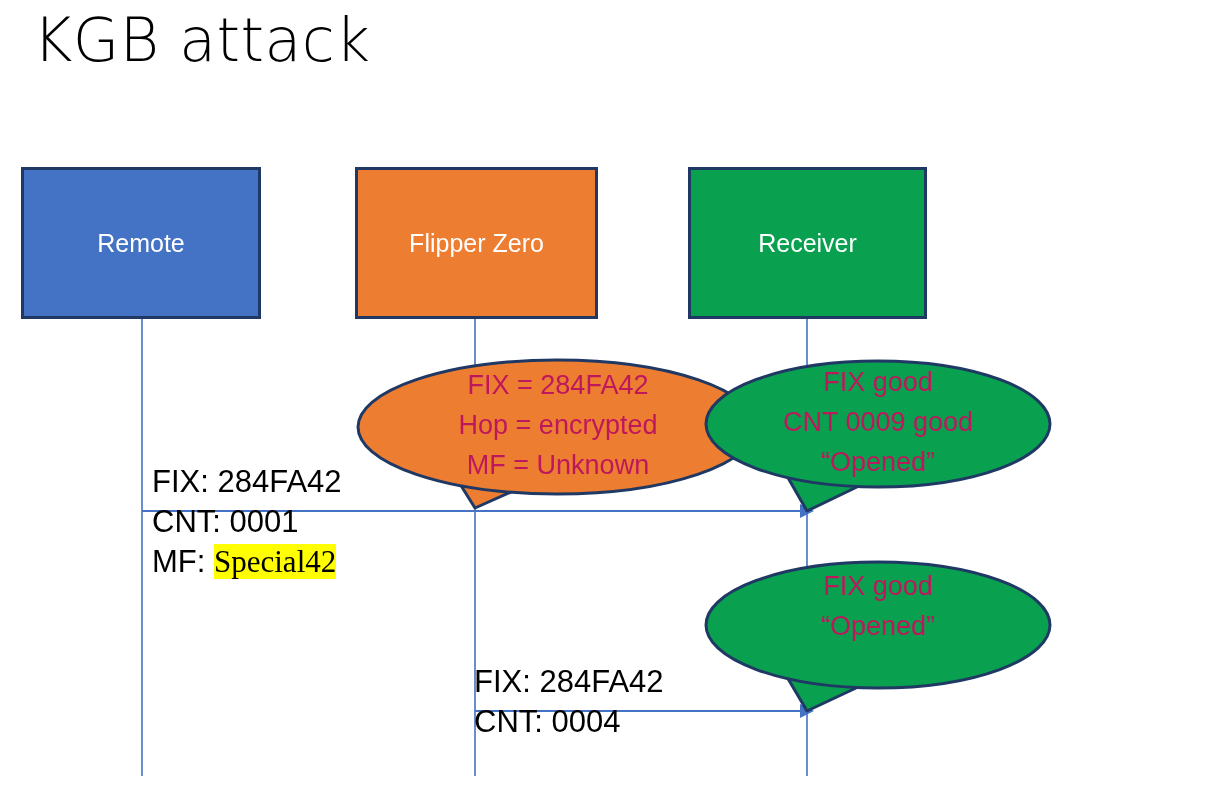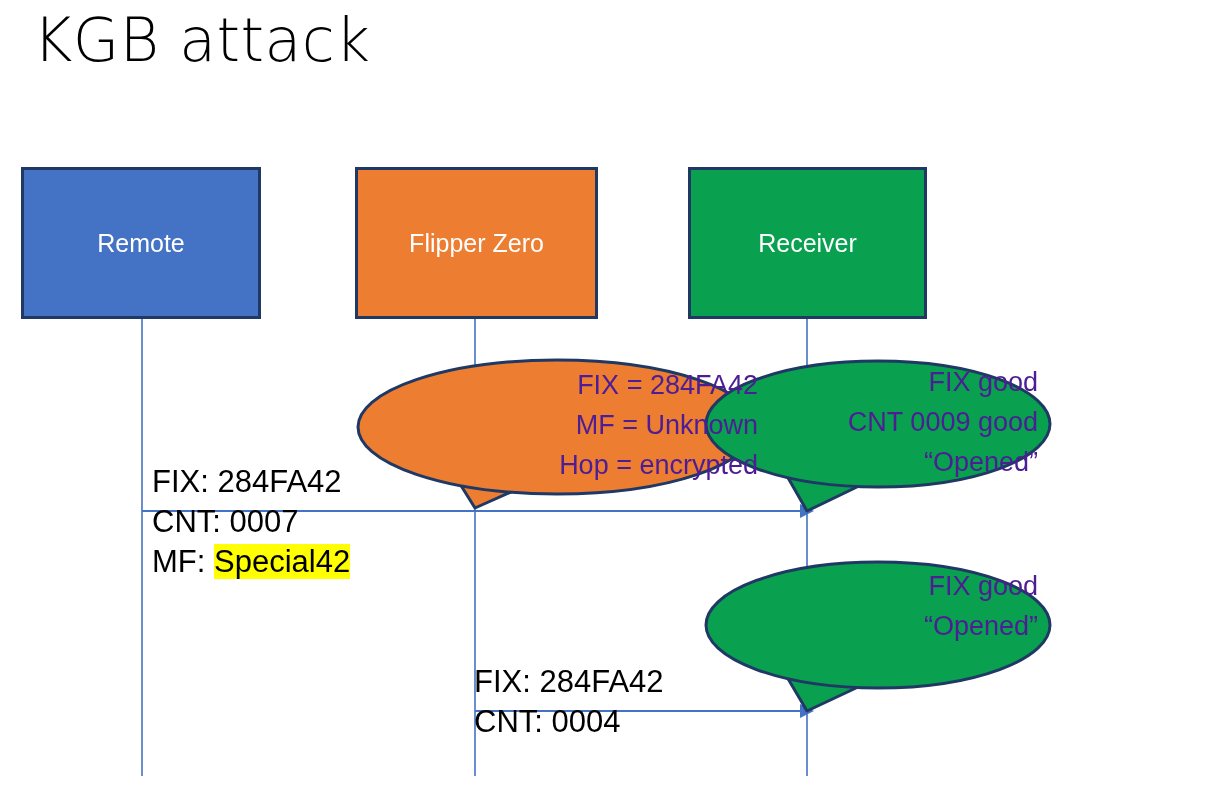--- a/index.html
+++ b/index.html
@@ -48,45 +48,46 @@
   .node-label {
     font-family: "Liberation Sans", sans-serif;
     font-size: 25px;
     color: #ffffff;
     line-height: 1.2;
     white-space: nowrap;
     text-align: center;
   }
   .bubble-text {
     position: absolute;
-    text-align: right;
+    text-align: center;
     font-family: "Liberation Sans", sans-serif;
     font-size: 27px;
     line-height: 40px;
-    color: #4c1d95;
+    color: #be185d;
     white-space: nowrap;
     pointer-events: none;
   }
   .bubble-text .bline {
     display: block;
   }
   .msg-label {
     position: absolute;
     font-family: "Liberation Sans", sans-serif;
     font-size: 31px;
     line-height: 40px;
     color: #000000;
     white-space: nowrap;
   }
   .msg-label .mline {
     display: block;
   }
   .hl {
     background: #FFFF00;
     color: #000000;
+    font-family: Liberation Serif, serif;
   }
 </style>
 </head>
 <body>
 
 <div id="slide">
 
   <div class="title-text">KGB attack</div>
 
   <svg id="slide-svg" viewBox="0 0 1218 808" xmlns="http://www.w3.org/2000/svg">
@@ -130,38 +131,38 @@
   <div class="node-box" style="left:355px; top:167px; width:243px; height:152px; background:#ED7D31;">
     <span class="node-label">Flipper Zero</span>
   </div>
 
   <div class="node-box" style="left:688px; top:167px; width:239px; height:152px; background:#09A04F;">
     <span class="node-label">Receiver</span>
   </div>
 
   <div class="bubble-text" style="left:358px; top:365px; width:400px;">
     <span class="bline">FIX = 284FA42</span>
+    <span class="bline">Hop = encrypted</span>
     <span class="bline">MF = Unknown</span>
-    <span class="bline">Hop = encrypted</span>
   </div>
 
   <div class="bubble-text" style="left:718px; top:362px; width:320px;">
     <span class="bline">FIX good</span>
     <span class="bline">CNT 0009 good</span>
     <span class="bline">“Opened”</span>
   </div>
 
   <div class="bubble-text" style="left:718px; top:566px; width:320px;">
     <span class="bline">FIX good</span>
     <span class="bline">“Opened”</span>
   </div>
 
   <div class="msg-label" style="left:152px; top:462px;">
     <span class="mline">FIX: 284FA42</span>
-    <span class="mline">CNT: 0007</span>
+    <span class="mline">CNT: 0001</span>
     <span class="mline"><span>MF: </span><span class="hl">Special42</span></span>
   </div>
 
   <div class="msg-label" style="left:474px; top:662px;">
     <span class="mline">FIX: 284FA42</span>
     <span class="mline">CNT: 0004</span>
   </div>
 
 </div>
 

